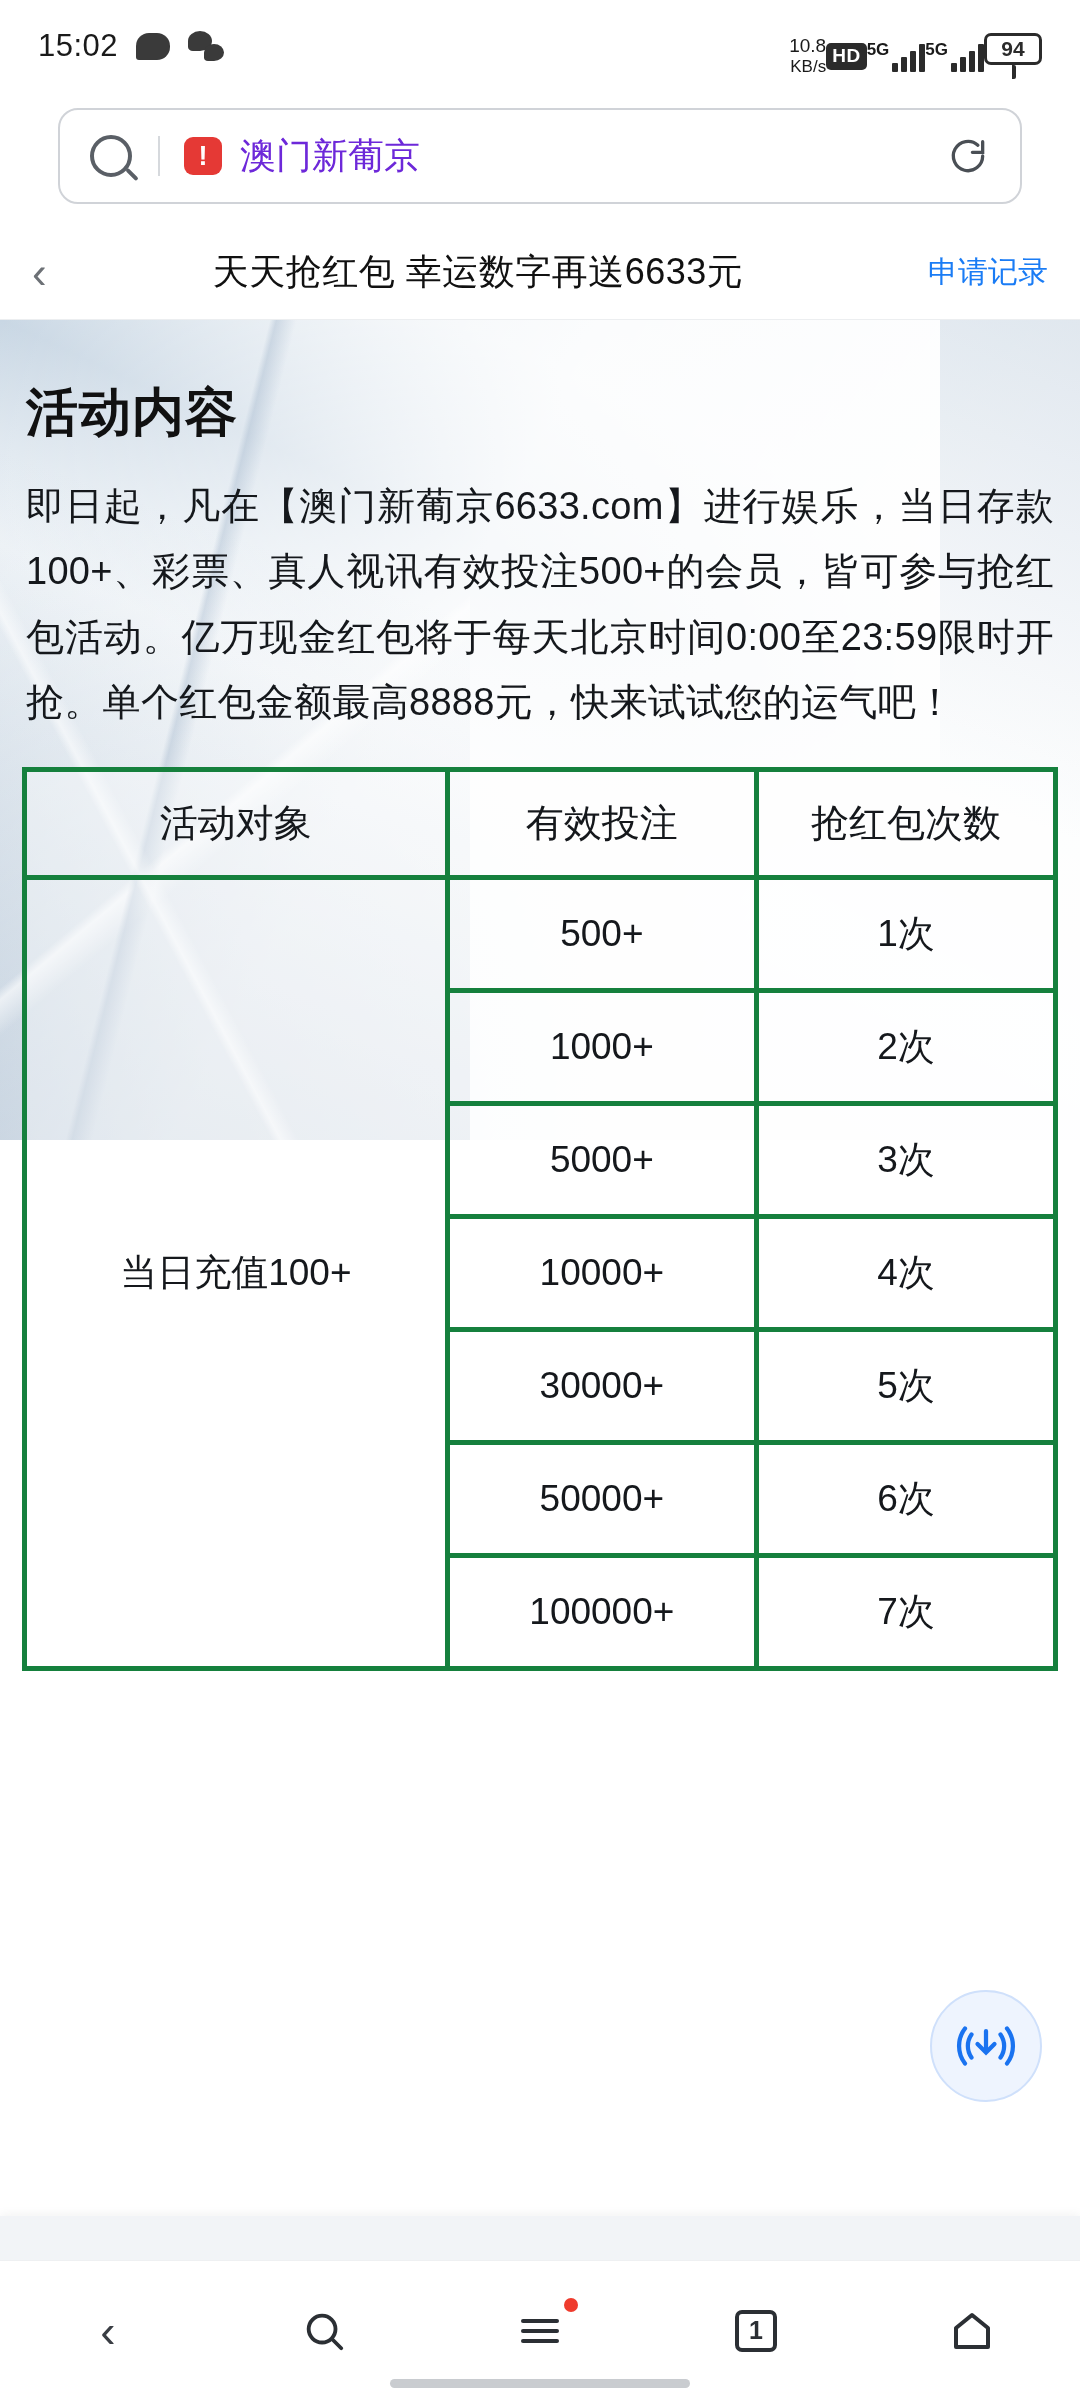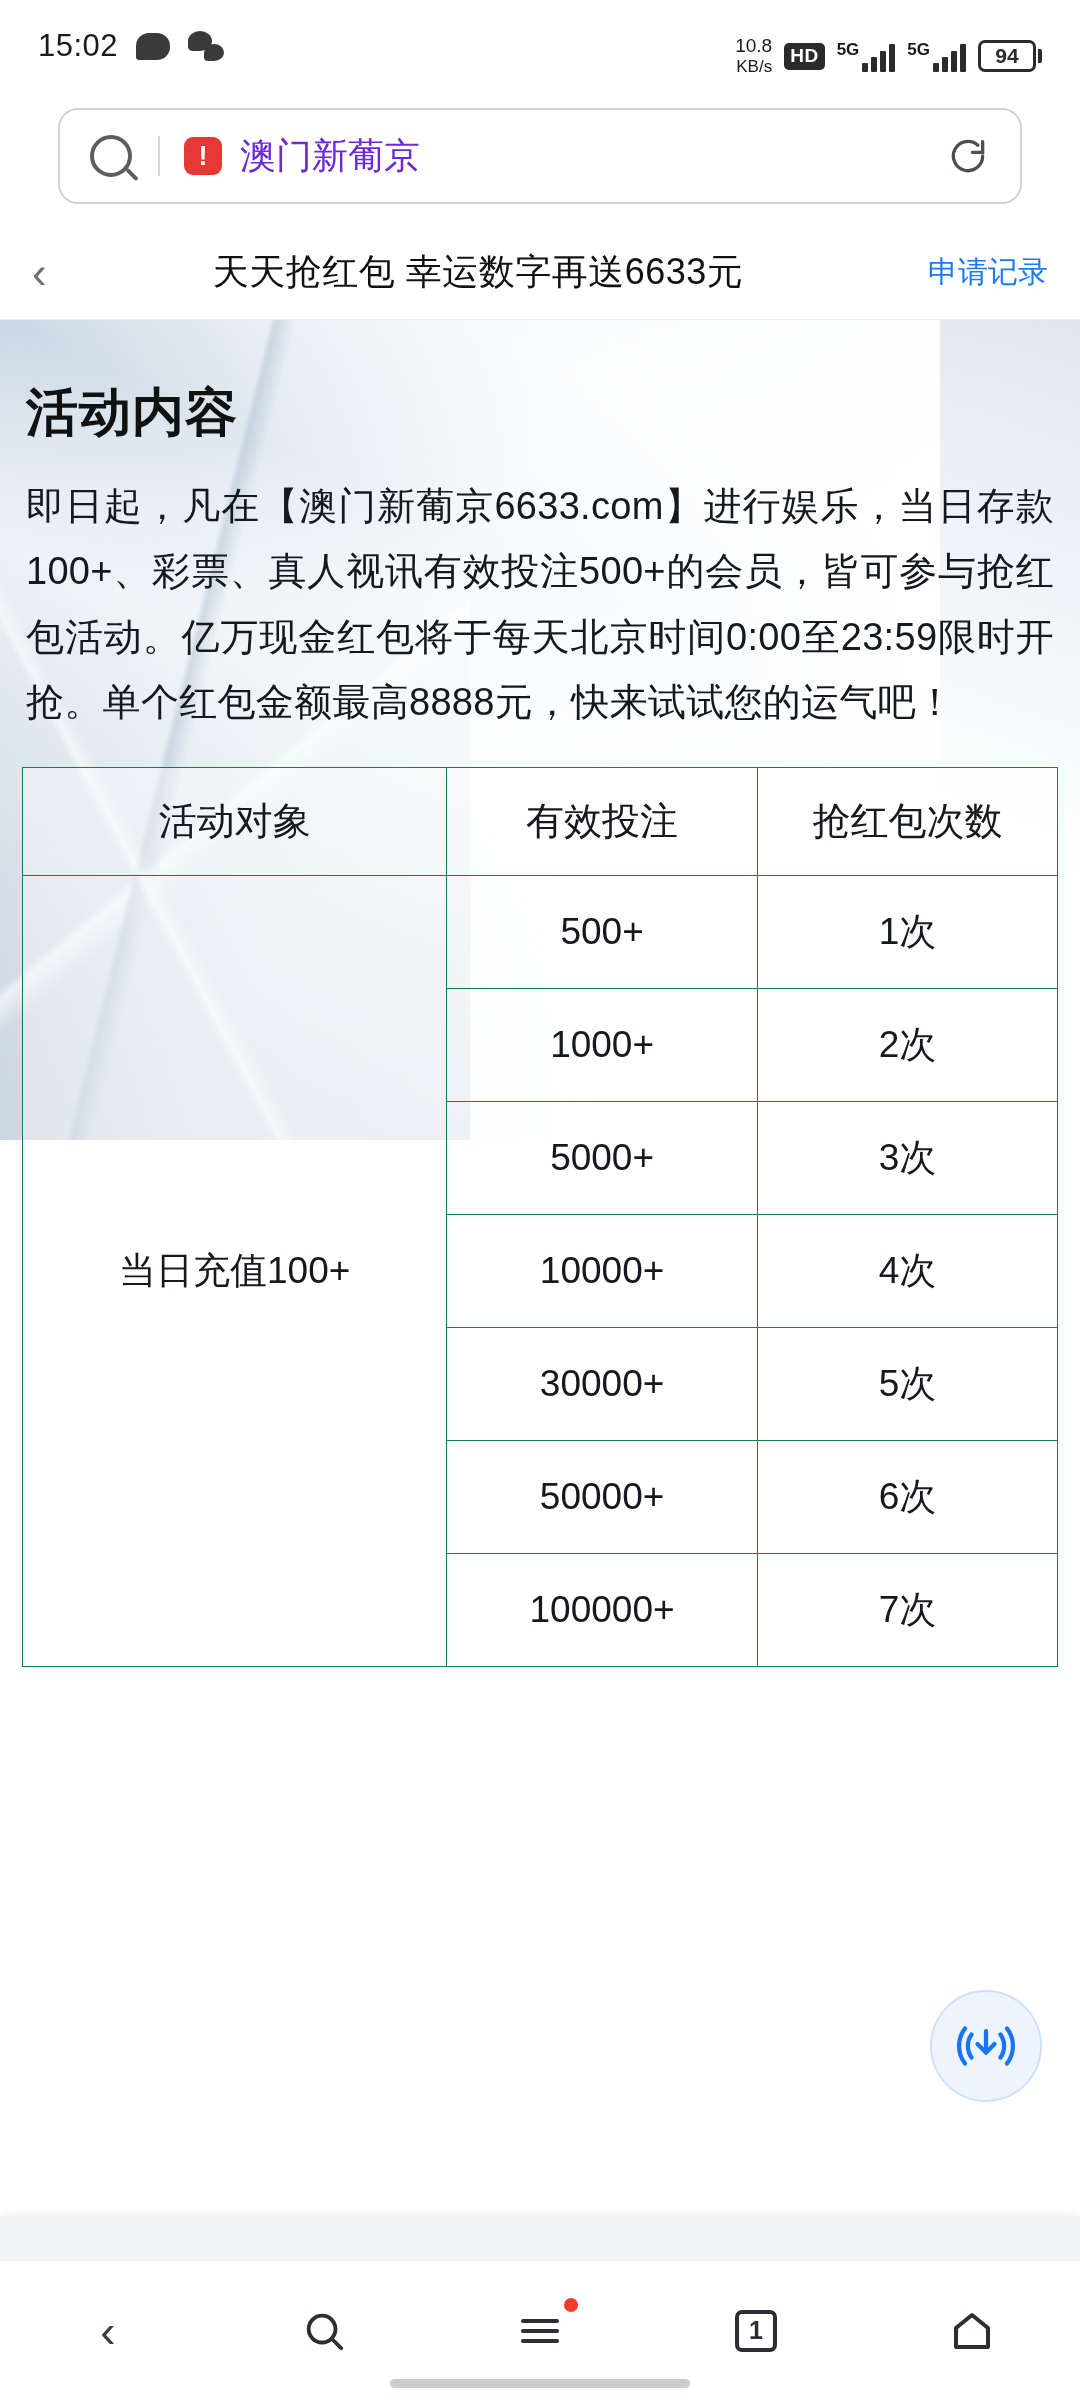--- a/index.html
+++ b/index.html
@@ -45,21 +45,20 @@
     position: absolute;
     background: #3a3a3a;
     border-radius: 50% 50% 50% 20%;
   }
   .wechat-icon .b1 { width: 24px; height: 20px; left: 0; top: 0; }
   .wechat-icon .b2 { width: 20px; height: 17px; right: 0; bottom: 0; }
   .status-right {
     margin-left: auto;
     display: flex;
     align-items: center;
-    gap: 12px;
     margin-top: 20px;
   }
   .net-speed {
     text-align: right;
     line-height: 1.05;
     font-size: 19px;
     color: #1a1a1a;
   }
   .net-speed .unit { font-size: 17px; }
   .hd-badge {
@@ -73,21 +72,21 @@
   }
   .sig-group { display: flex; align-items: flex-end; gap: 3px; }
   .sig-label { font-size: 17px; line-height: 1; margin-bottom: 14px; font-weight: bold; }
   .bars { display: flex; align-items: flex-end; gap: 3px; height: 28px; }
   .bars i { width: 6px; background: #2b2b2b; border-radius: 1px; display: block; }
   .bars i:nth-child(1) { height: 9px; }
   .bars i:nth-child(2) { height: 15px; }
   .bars i:nth-child(3) { height: 21px; }
   .bars i:nth-child(4) { height: 28px; }
   .battery {
-    display: flex; align-items: center;
+    display: flex; align-items: center; flex-direction: column;
   }
   .battery .body {
     border: 3px solid #2b2b2b;
     border-radius: 7px;
     height: 32px;
     min-width: 58px;
     padding: 0 6px;
     display: flex; align-items: center; justify-content: center;
     font-size: 21px; font-weight: bold; color: #2b2b2b;
   }
@@ -238,21 +237,21 @@
   }
 
   
   table.rules {
     width: 100%;
     border-collapse: collapse;
     table-layout: fixed;
     background: rgba(255,255,255,.35);
   }
   table.rules td, table.rules th {
-    border: 1px solid #15803d;
+    border: 5px solid #15803d;
     text-align: center;
     font-size: 37px;
     color: #15181c;
     font-weight: normal;
     height: 113px;
     padding: 0 6px;
   }
   table.rules th { font-size: 38px; height: 108px; }
   .col-a { width: 41%; }
   .col-b { width: 30%; }

